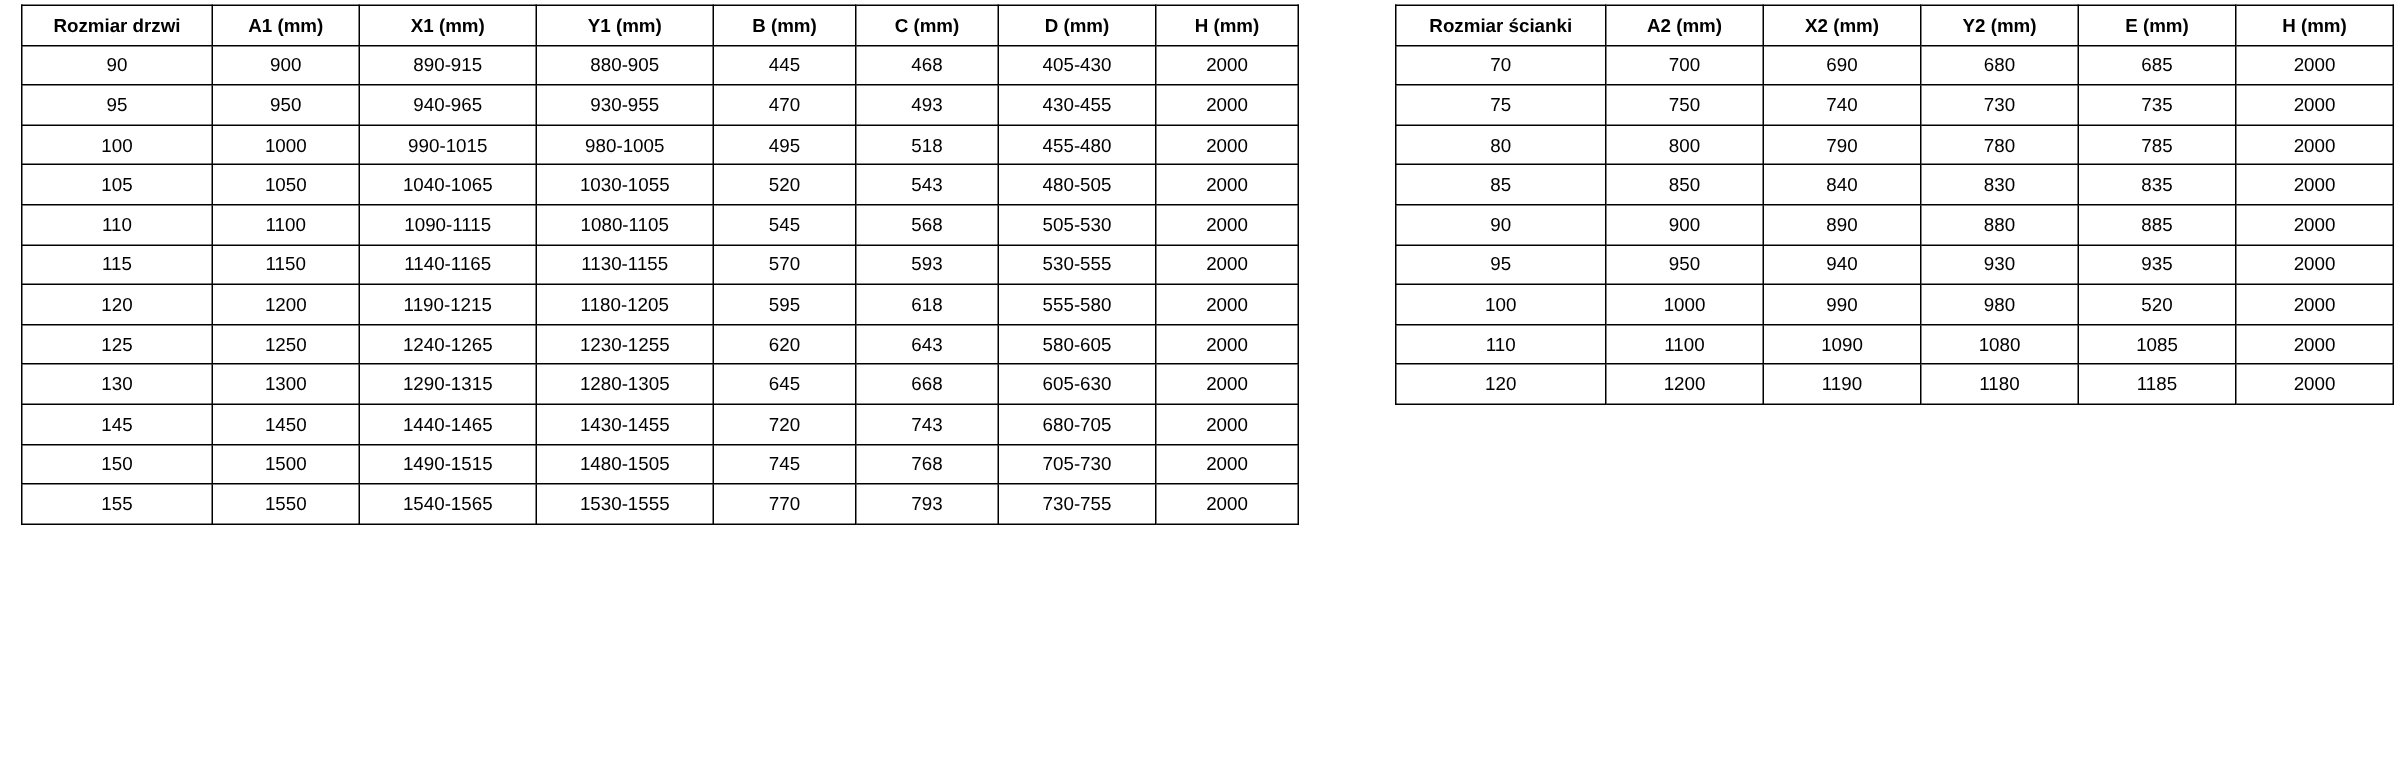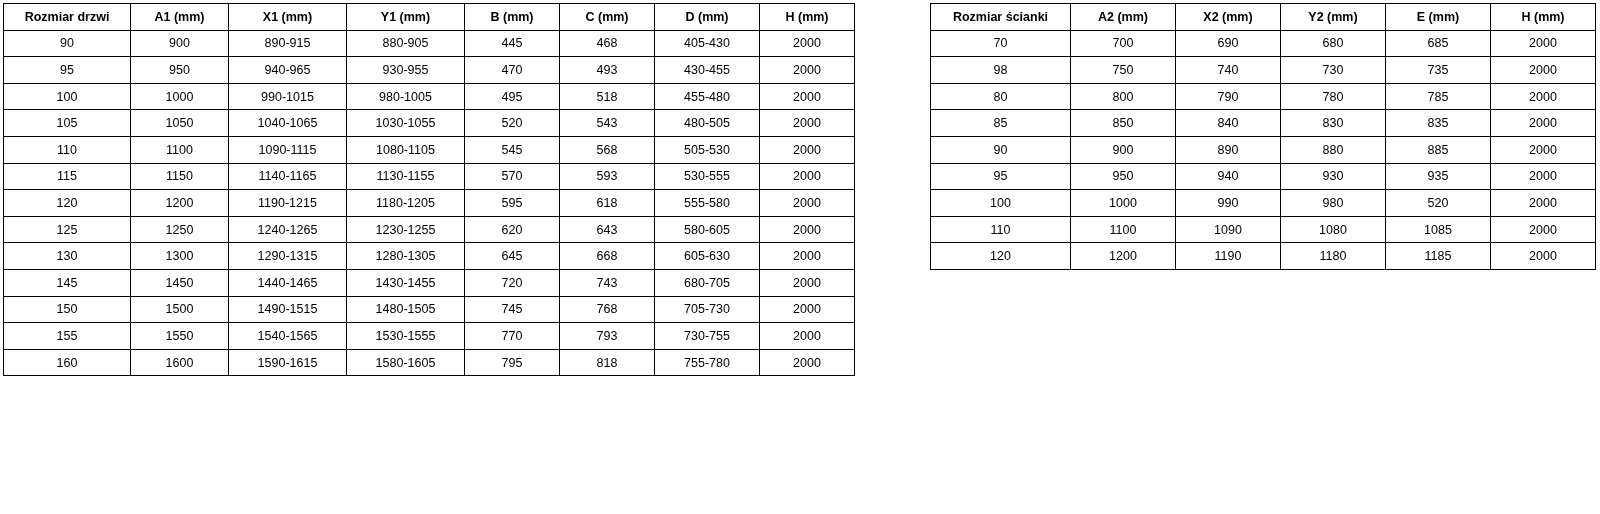--- a/index.html
+++ b/index.html
@@ -16,21 +16,21 @@
   }
   .page {
     position: relative;
     width: 1600px;
     height: 514px;
   }
   .table-wrap {
     position: absolute;
     top: 3px;
   }
-  #doors-wrap { left: 3px; }
+  #doors-wrap { left: 14px; }
   #walls-wrap { left: 930px; }
 
   table.spec {
     border-collapse: collapse;
     table-layout: fixed;
   }
   table.spec th,
   table.spec td {
     border: 1px solid #000000;
     text-align: center;
@@ -209,30 +209,20 @@
           <tr>
             <td>155</td>
             <td>1550</td>
             <td>1540-1565</td>
             <td>1530-1555</td>
             <td>770</td>
             <td>793</td>
             <td>730-755</td>
             <td>2000</td>
           </tr>
-          <tr>
-            <td>160</td>
-            <td>1600</td>
-            <td>1590-1615</td>
-            <td>1580-1605</td>
-            <td>795</td>
-            <td>818</td>
-            <td>755-780</td>
-            <td>2000</td>
-          </tr>
         </tbody>
     </table>
   </div>
 
   <div class="table-wrap" id="walls-wrap">
     <table class="spec" id="walls-table">
       <colgroup>
         <col class="c0">
           <col class="c1">
           <col class="c2">
@@ -253,21 +243,21 @@
       <tbody id="walls-body">
           <tr>
             <td>70</td>
             <td>700</td>
             <td>690</td>
             <td>680</td>
             <td>685</td>
             <td>2000</td>
           </tr>
           <tr>
-            <td>98</td>
+            <td>75</td>
             <td>750</td>
             <td>740</td>
             <td>730</td>
             <td>735</td>
             <td>2000</td>
           </tr>
           <tr>
             <td>80</td>
             <td>800</td>
             <td>790</td>

